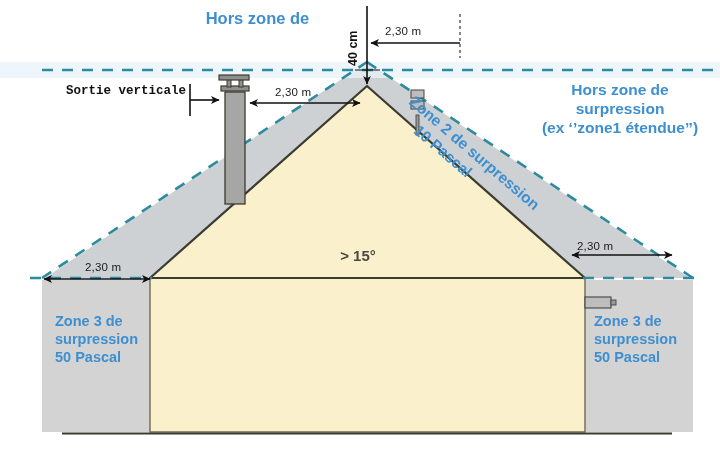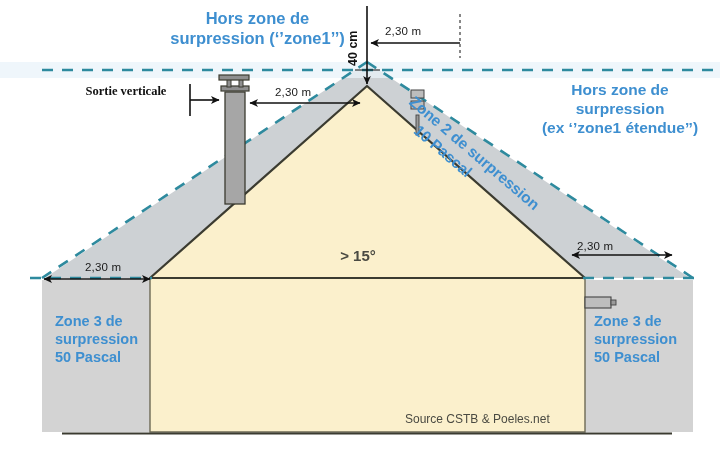--- a/index.html
+++ b/index.html
@@ -11,21 +11,21 @@
   .lbl{position:absolute;margin:0;padding:0;}
   .blue{color:#3E8FD0;font-weight:bold;}
   .dim{color:#1a1a1a;font-weight:normal;font-size:11.5px;letter-spacing:.2px;}
   .blk{color:#111111;font-weight:bold;}
 
   #lbl-hors1{left:150px;top:8px;width:215px;text-align:center;
              font-size:16.5px;line-height:20px;}
   #lbl-hors2{left:522px;top:80px;width:196px;text-align:center;
              font-size:15.5px;line-height:19px;}
   #lbl-sortie{left:56px;top:84px;width:140px;text-align:center;
-              font-size:12.5px;line-height:15px;font-family:Liberation Serif, serif;}
+              font-size:12.5px;line-height:15px;font-family:Liberation Mono, monospace;}
   #lbl-toit{left:268px;top:227px;width:180px;text-align:center;
             color:#4a4a42;font-weight:bold;font-size:15px;line-height:19px;}
   #lbl-z3l{left:55px;top:312px;width:140px;text-align:left;
            font-size:14.5px;line-height:18px;}
   #lbl-z3r{left:594px;top:312px;width:130px;text-align:left;
            font-size:14.5px;line-height:18px;}
   #lbl-z2{left:418px;top:92px;width:230px;font-size:15.5px;line-height:19px;
           text-align:left;transform-origin:0 0;
           transform:rotate(40.5deg);white-space:nowrap;}
   #lbl-z2 .l2{display:block;padding-left:22px;}
@@ -116,21 +116,20 @@
     </g>
 
     <g>
       <line x1="190" y1="84" x2="190" y2="116" stroke="#111" stroke-width="1.6"></line>
       <line x1="190" y1="100" x2="219" y2="100" stroke="#111" stroke-width="1.6" marker-end="url(#ar)"></line>
     </g>
   </svg>
 
   <div class="lbl blue" id="lbl-hors1">
     <span>Hors zone de</span><br>
-    <span>surpression (‘’zone1’’)</span>
   </div>
 
   <div class="lbl blue" id="lbl-hors2">
     <span>Hors zone de</span><br>
     <span>surpression</span><br>
     <span>(ex ‘’zone1 étendue’’)</span>
   </div>
 
   <div class="lbl blk" id="lbl-sortie">
     <span>Sortie verticale</span><br>
@@ -161,15 +160,14 @@
   <div class="lbl" id="lbl-40cm">40 cm</div>
 
   <div class="lbl dim" id="dim-top">2,30 m</div>
 
   <div class="lbl dim" id="dim-chim">2,30 m</div>
 
   <div class="lbl dim" id="dim-left">2,30 m</div>
 
   <div class="lbl dim" id="dim-right">2,30 m</div>
 
-  <div class="lbl" id="lbl-source">Source CSTB &amp; Poeles.net</div>
 
 </div>
 
 </body></html>

